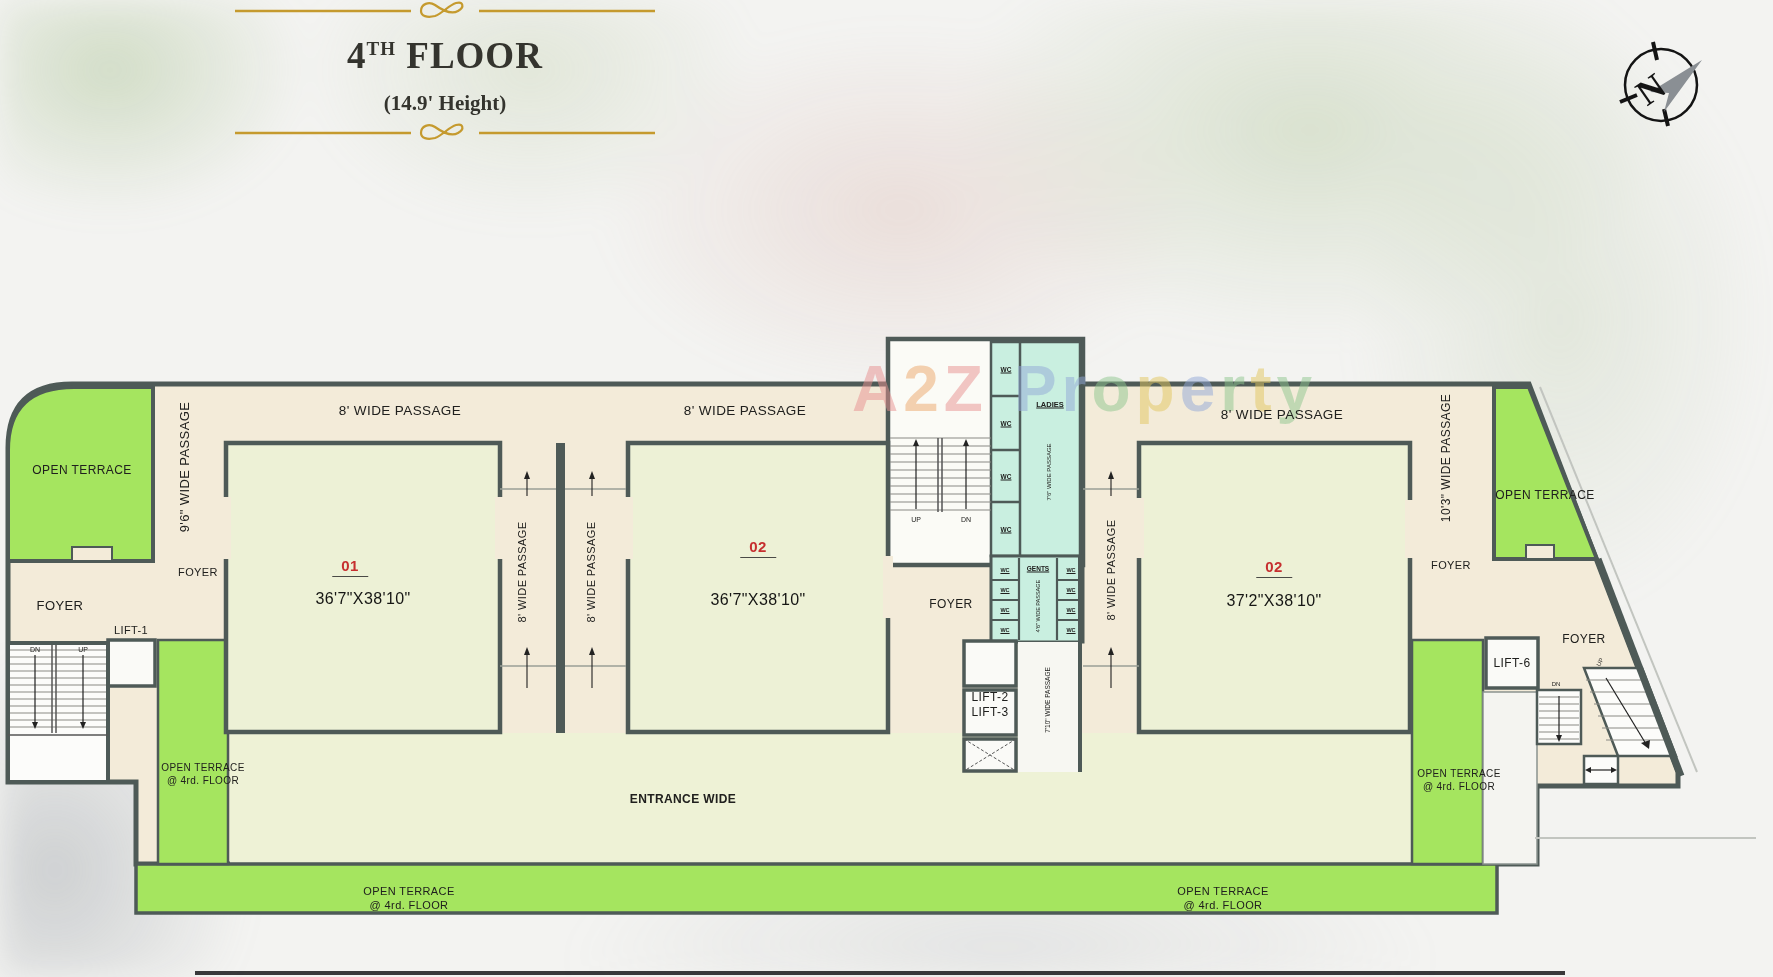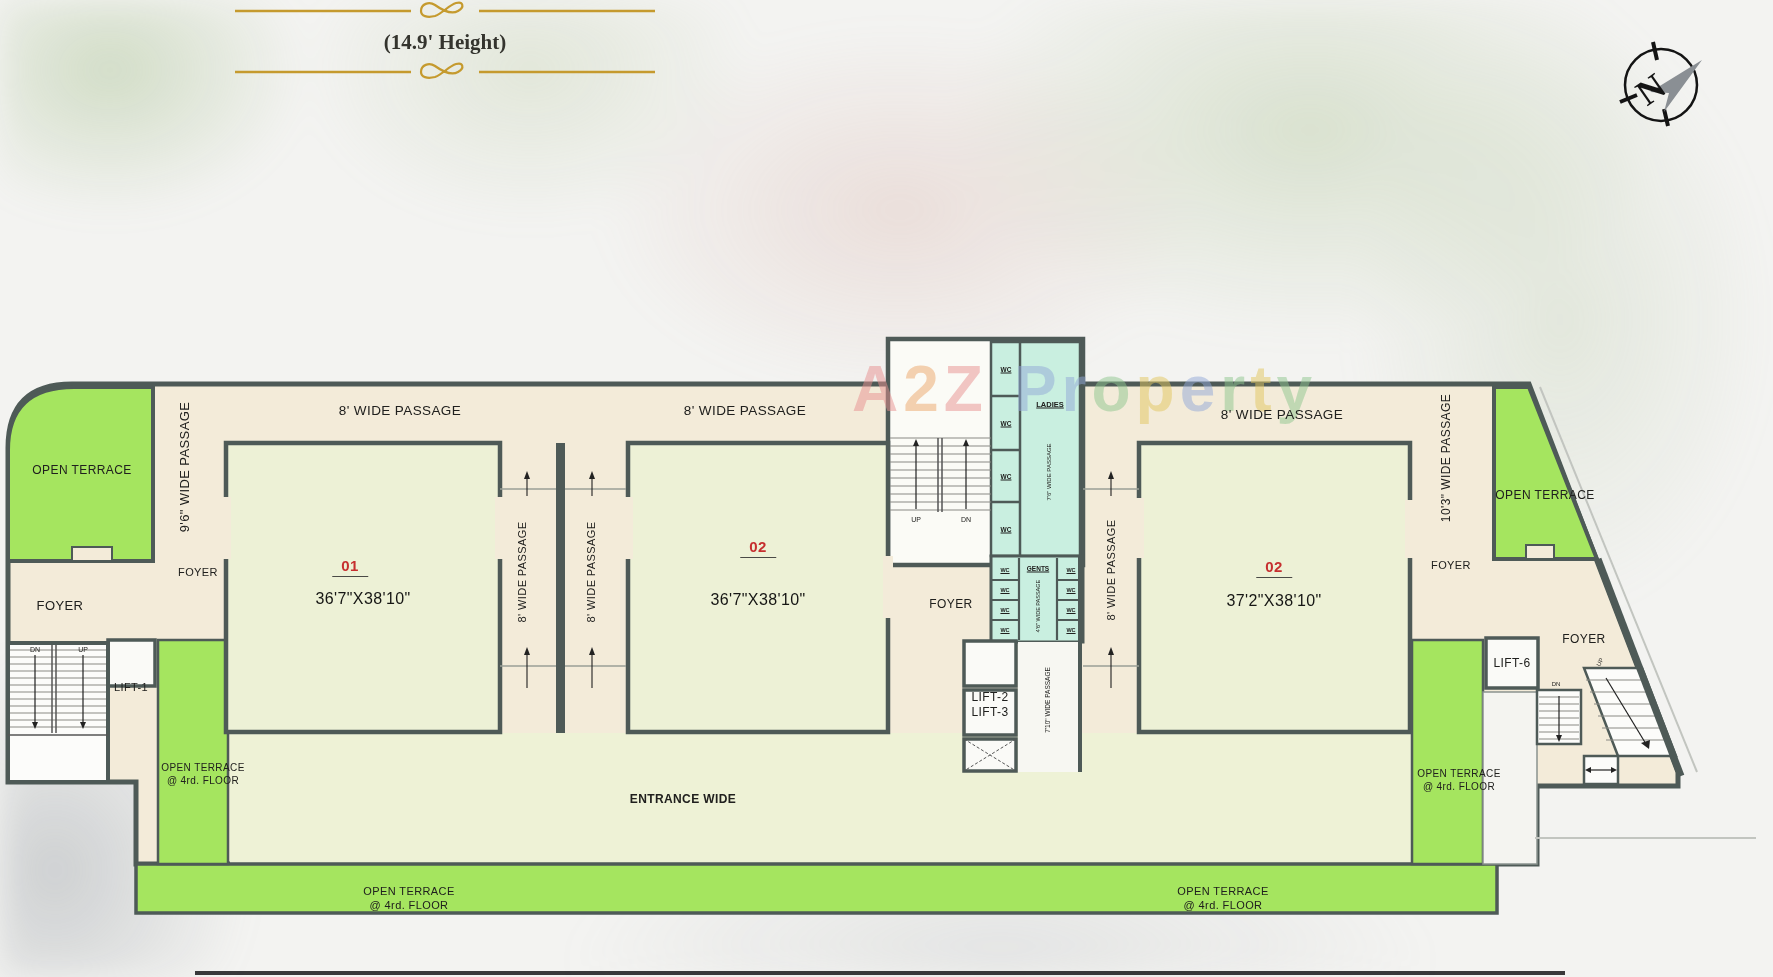--- a/index.html
+++ b/index.html
@@ -26,21 +26,21 @@
   .tiny7{font-size:7px;letter-spacing:0}
   .tiny6{font-size:6px;letter-spacing:0}
   .tp76{font-size:6px;letter-spacing:0}
   .tp46{font-size:5.5px;letter-spacing:0}
   .tp710{font-size:6.5px;letter-spacing:0}
   .unum{font-size:15px;font-weight:bold;color:#c62f2f;border-bottom:1.6px solid #4a4a46;padding:0 9px 2px}
   .udim{font-size:16px;color:#161614}
   .titlebox{position:absolute;left:225px;top:0;width:440px;text-align:center;color:#34342e}
   .title{font-family:"Liberation Serif",serif;font-weight:bold;font-size:37px;letter-spacing:1px;margin-top:8px}
   .title sup{font-size:19px}
-  .subtitle{font-family:"Liberation Serif",serif;font-weight:bold;font-size:21px;margin-top:4px}
+  .subtitle{font-family:"Liberation Serif",serif;font-weight:bold;font-size:21px;margin-top:14px}
   .wm{position:absolute;left:852px;top:352px;font-size:64px;font-weight:bold;letter-spacing:5px;opacity:.5;pointer-events:none}
   .wm span{display:inline-block}
   .wm .gap{margin-left:26px}
   .edgebar{position:absolute;left:195px;top:971px;width:1370px;height:4px;background:#17171a;opacity:.85}
 </style>
 </head>
 <body>
 
 <div class="bg"></div>
 
@@ -137,20 +137,21 @@
     <polygon points="1702,60 1650,92 1669,93 1664,112" fill="#8a8f94"></polygon>
     <text x="1638" y="102" font-family="Liberation Serif, serif" font-size="36" font-weight="bold" fill="#141414" transform="rotate(-35 1650 90)">N</text>
   </g>
 </svg>
 
 <div class="titlebox">
   <svg width="420" height="22">
     <path d="M0 11 H176 M244 11 H420" stroke="#c59a2e" stroke-width="2.5"></path>
     <path d="M186 11 C186 4 194 1 200 5 C207 10 216 15 223 11 C230 7 228 1 221 3 C214 5 208 13 200 16 C192 18 186 16 186 11 Z" fill="none" stroke="#c59a2e" stroke-width="2.2"></path>
   </svg>
+  <div class="title"><span>4</span><sup>TH</sup>&nbsp;<span>FLOOR</span></div>
   <div class="subtitle">(14.9' Height)</div>
   <svg width="420" height="22" style="margin-top:6px">
     <path d="M0 11 H176 M244 11 H420" stroke="#c59a2e" stroke-width="2.5"></path>
     <path d="M186 11 C186 4 194 1 200 5 C207 10 216 15 223 11 C230 7 228 1 221 3 C214 5 208 13 200 16 C192 18 186 16 186 11 Z" fill="none" stroke="#c59a2e" stroke-width="2.2"></path>
   </svg>
 </div>
 
 <div class="wm"><span style="color:#e89090">A</span><span style="color:#eda76b">2</span><span style="color:#e89090">Z</span><span class="gap" style="color:#93a9d8">P</span><span style="color:#93a9d8">r</span><span style="color:#8fc78f">o</span><span style="color:#e2c75f">p</span><span style="color:#93a9d8">e</span><span style="color:#8fc78f">r</span><span style="color:#e2c75f">t</span><span style="color:#8fc78f">y</span></div>
 
 <div class="lbl s12" style="left:82px;top:470px">OPEN TERRACE</div>
@@ -195,21 +196,21 @@
 <div class="lbl wc2" style="left:1071px;top:610px">WC</div>
 <div class="lbl wc2" style="left:1071px;top:630px">WC</div>
 
 <div class="lbl tiny7" style="left:916px;top:519px">UP</div>
 <div class="lbl tiny7" style="left:966px;top:519px">DN</div>
 <div class="lbl tiny7" style="left:35px;top:649px">DN</div>
 <div class="lbl tiny7" style="left:83px;top:649px">UP</div>
 <div class="lbl tiny6" style="left:1556px;top:684px">DN</div>
 <div class="lbl tiny6 rotup" style="left:1600px;top:662px">UP</div>
 
-<div class="lbl s11" style="left:131px;top:687px">LIFT-1</div>
+<div class="lbl s11" style="left:131px;top:630px">LIFT-1</div>
 <div class="lbl s12" style="left:990px;top:697px">LIFT-2</div>
 <div class="lbl s12" style="left:990px;top:712px">LIFT-3</div>
 <div class="lbl s12" style="left:1512px;top:663px">LIFT-6</div>
 
 <div class="lbl s12 bold" style="left:683px;top:799px">ENTRANCE WIDE</div>
 <div class="lbl s12" style="left:1545px;top:495px">OPEN TERRACE</div>
 
 <div class="lbl s10 two" style="left:203px;top:774px">
   <div>OPEN TERRACE</div>
   <div>@ 4rd. FLOOR</div>

